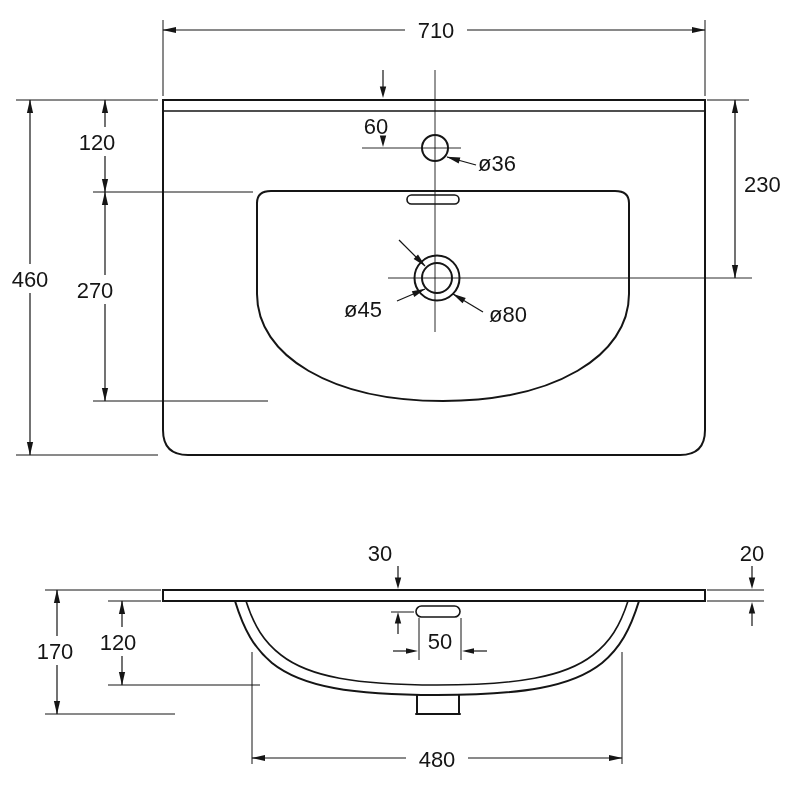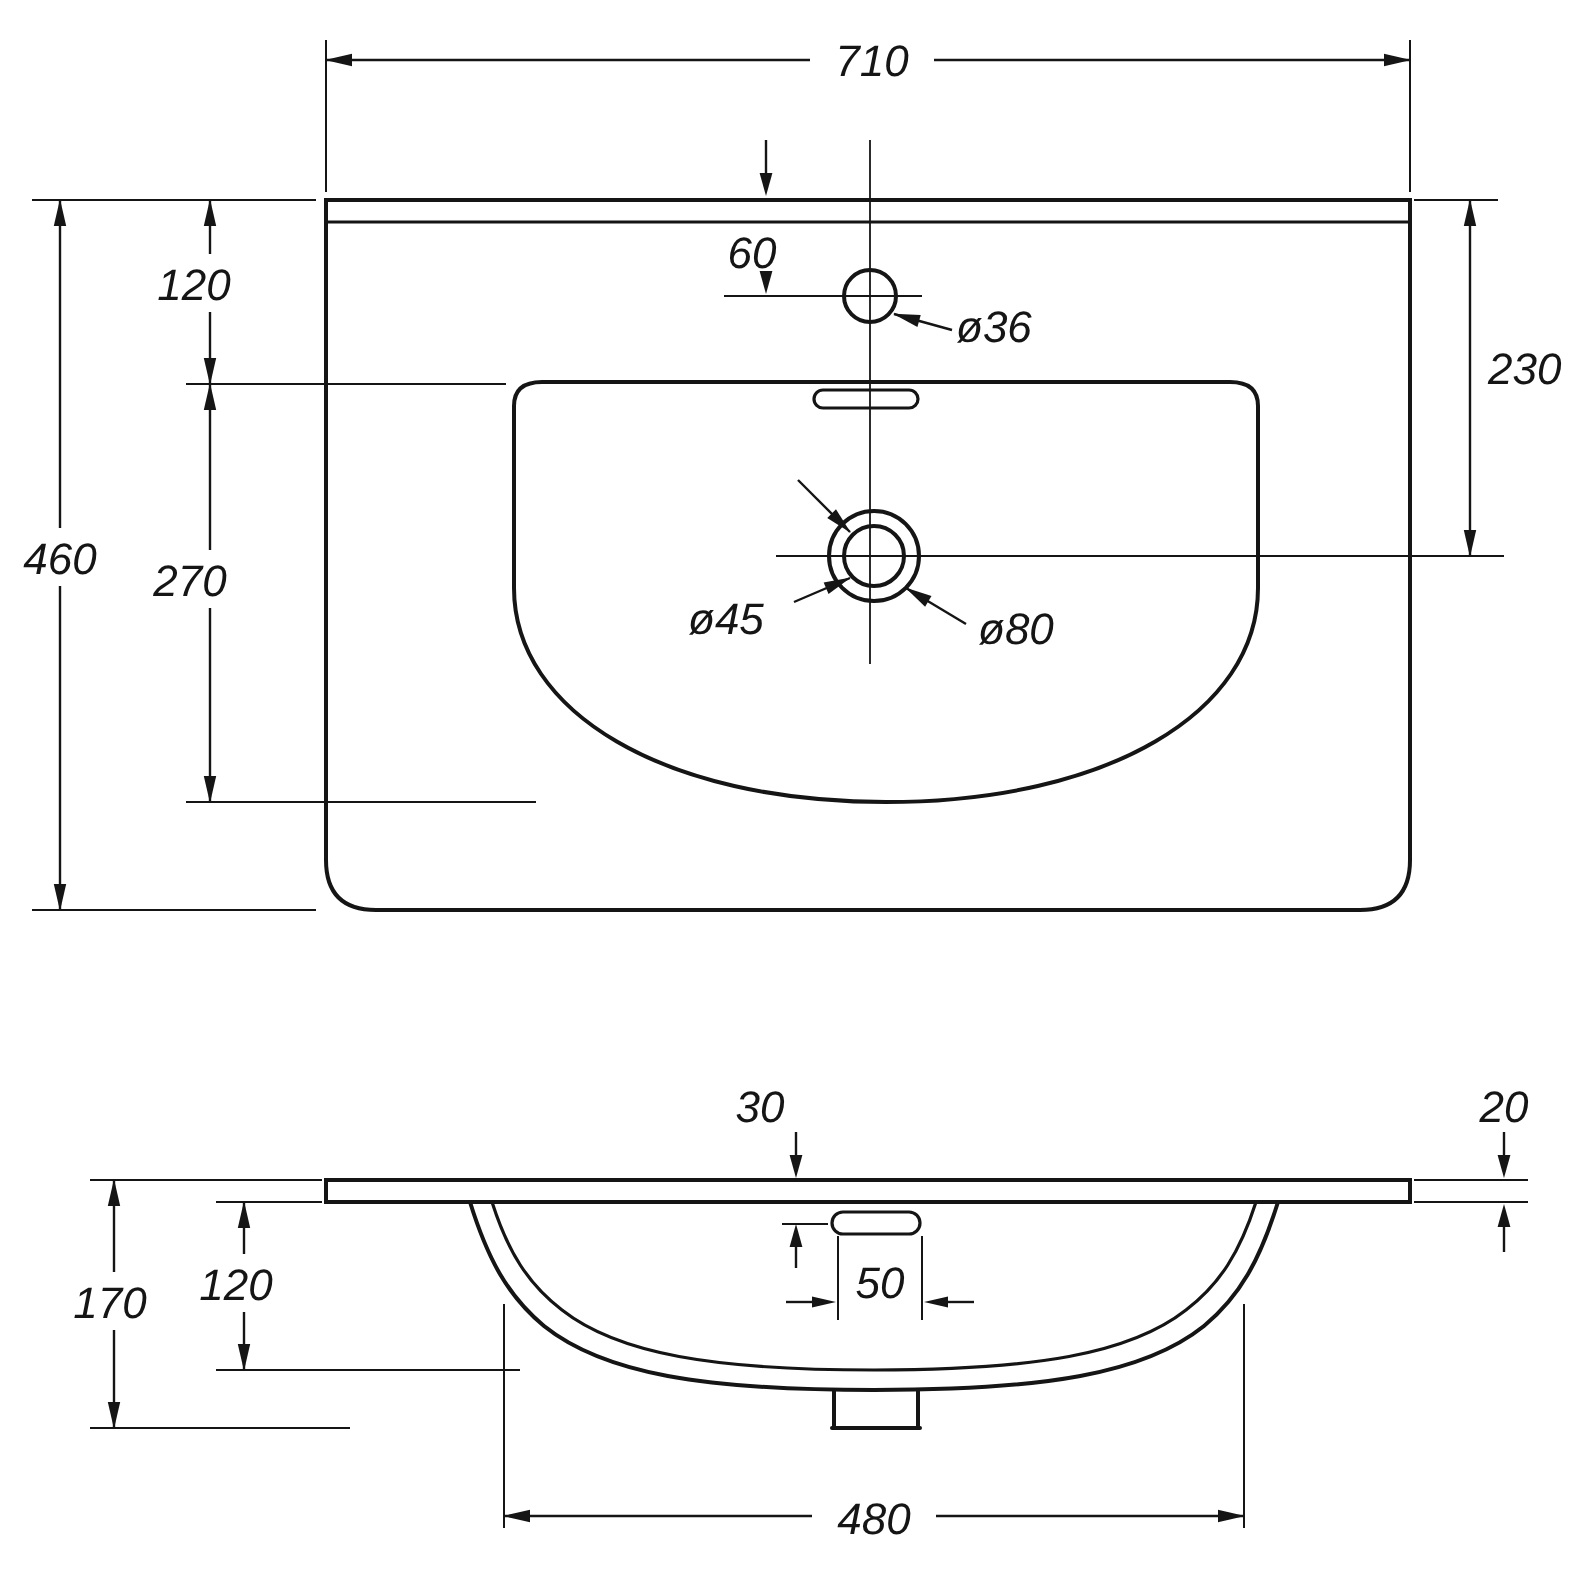--- a/index.html
+++ b/index.html
@@ -1,16 +1,16 @@
 <!DOCTYPE html>
 <html><head>
 <meta charset="utf-8">
 <style>
   html,body{margin:0;padding:0;background:#fff;}
-  #canvas{width:789px;height:788px;background:#fff;position:relative;overflow:hidden;font-style:italic;}
+  #canvas{width:789px;height:788px;background:#fff;position:relative;overflow:hidden;}
   svg{display:block;}
   .ol{stroke:#151515;stroke-width:2;fill:none;stroke-linecap:round;}
   .il{stroke:#151515;stroke-width:1.6;fill:none;}
   .dl{stroke:#151515;stroke-width:1.2;fill:none;}
   .el{stroke:#151515;stroke-width:1;fill:none;}
   .cl{stroke:#151515;stroke-width:0.9;fill:none;}
   .tri{fill:#151515;stroke:none;}
   .bg{fill:#ffffff;stroke:none;}
   .lbl{font-family:"Liberation Sans", sans-serif;font-size:22px;font-weight:500;fill:#151515;}
 </style>

